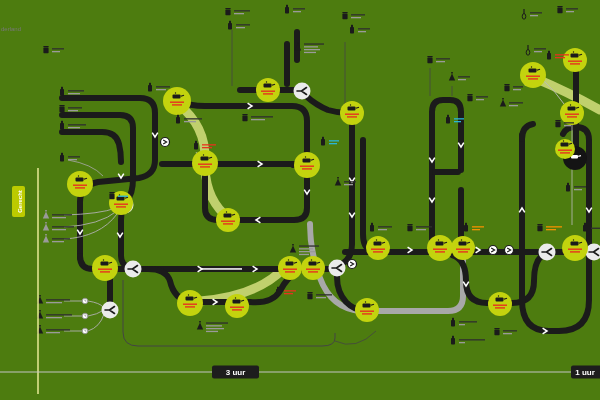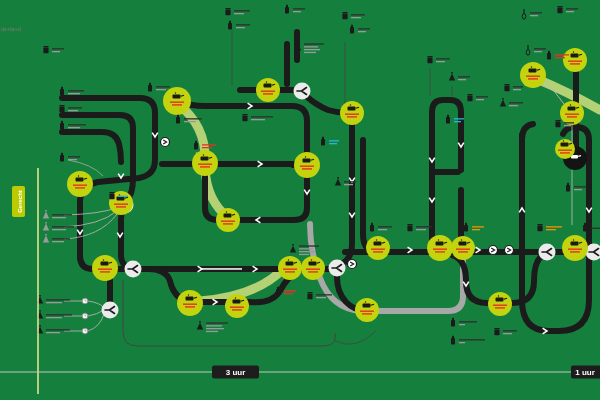--- a/index.html
+++ b/index.html
@@ -1,17 +1,17 @@
 <!DOCTYPE html>
 <html><head>
 <meta charset="utf-8">
 <style>
   html,body{margin:0;padding:0;background:#fff;width:600px;height:400px;overflow:hidden;}
   body{font-family:"Liberation Sans", sans-serif;}
-  #stage{position:relative;width:600px;height:400px;background:#15803d;}
+  #stage{position:relative;width:600px;height:400px;background:#4d7c0f;}
   svg{display:block;}
   text{font-family:"Liberation Sans", sans-serif;}
 </style>
 </head>
 <body>
 
 <div id="stage">
   <svg id="diagram-svg" width="600" height="400" viewBox="0 0 600 400">
 
     <g id="gen-layer">

